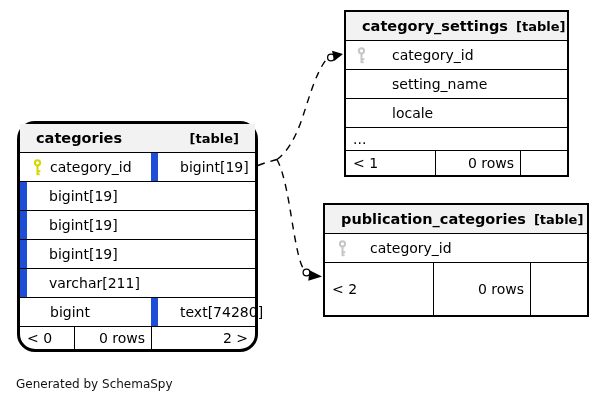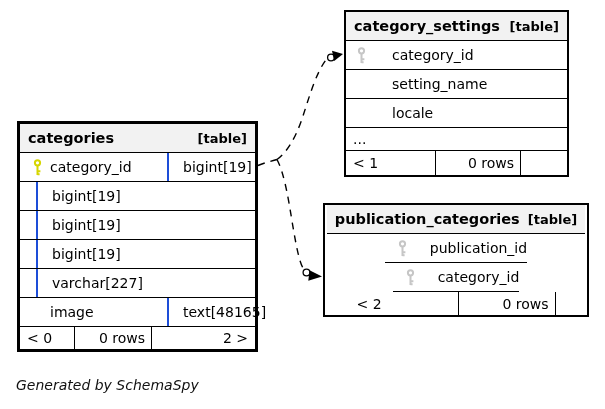--- a/index.html
+++ b/index.html
@@ -12,46 +12,46 @@
 
   
   #rel-svg{position:absolute;left:0;top:0;z-index:1;}
 
   
   .tbl{
     position:absolute;box-sizing:border-box;background:#fff;
     border:2px solid #000;z-index:2;display:flex;flex-direction:column;
     font-size:14px;
   }
-  #tbl-categories{left:17px;top:121px;width:241px;height:231px;border-width:3px;}
+  #tbl-categories{left:17px;top:121px;width:241px;height:231px;border-width:3px;border-radius:18px;}
   #tbl-category-settings{left:344px;top:10px;width:225px;height:167px;}
-  #tbl-publication-categories{left:323px;top:203px;width:266px;height:114px;align-items:center;}
+  #tbl-publication-categories{left:323px;top:203px;width:266px;height:114px;}
 
   .hdr{
     flex:0 0 28px;display:flex;justify-content:space-between;align-items:center;
-    background:#f2f2f2;border-bottom:1px solid #000;padding:0 8px;
+    background:#f2f2f2;border-bottom:1px solid #000;padding:0 16px;
   }
   .hdr .tname{font-weight:bold;font-size:14.5px;white-space:nowrap;}
   .hdr .tag{font-weight:bold;font-size:13px;white-space:nowrap;margin-left:8px;}
 
   .row{
     flex:0 0 28px;display:flex;align-items:stretch;
     border-bottom:1px solid #000;white-space:nowrap;
   }
   .keyspot{flex:0 0 auto;display:flex;align-items:center;box-sizing:border-box;}
   #tbl-categories .keyspot{width:30px;padding-left:13px;}
   #tbl-category-settings .keyspot{width:46px;padding-left:11px;}
   #tbl-publication-categories .keyspot{width:45px;padding-left:13px;}
   .key-yellow{color:#d6d600;}
   .key-gray{color:#c6c6c6;}
 
   .cat-name{flex:0 0 131px;display:flex;align-items:center;box-sizing:border-box;}
   .cat-type{
-    flex:1;border-left:2px solid #1d4ed8;padding-left:14px;
-    display:flex;align-items:center;box-sizing:border-box;margin-left:16px;
+    flex:1;border-left:7px solid #1d4ed8;padding-left:22px;
+    display:flex;align-items:center;box-sizing:border-box;
   }
   .onecol{flex:1;display:flex;align-items:center;}
 
   .ellipsis-row{
     flex:0 0 22px;display:flex;align-items:center;padding-left:7px;
     border-bottom:1px solid #000;
   }
 
   .ftr{flex:1;display:flex;align-items:stretch;}
   .fc{display:flex;align-items:center;box-sizing:border-box;}
@@ -59,22 +59,22 @@
   .fc-mid{justify-content:flex-end;padding-right:6px;border-left:1px solid #000;}
   .fc-right{flex:1;justify-content:flex-end;padding-right:7px;border-left:1px solid #000;}
   #tbl-categories .fc-left{flex:0 0 54px;}
   #tbl-categories .fc-mid{flex:0 0 77px;}
   #tbl-category-settings .fc-left{flex:0 0 89px;}
   #tbl-category-settings .fc-mid{flex:0 0 85px;}
   #tbl-publication-categories .fc-left{flex:0 0 108px;}
   #tbl-publication-categories .fc-mid{flex:0 0 97px;}
 
   .credit{
-    position:absolute;left:16px;top:377px;font-size:14px;color:#111;
-    z-index:2;white-space:nowrap;font-style:italic;
+    position:absolute;left:16px;top:377px;font-size:12px;color:#111;
+    z-index:2;white-space:nowrap;
   }
 </style>
 </head>
 <body>
 
 <div class="canvas">
 
   <svg id="rel-svg" width="605" height="409" viewBox="0 0 605 409">
     <g fill="none" stroke="#000" stroke-width="1.4" stroke-dasharray="7 6">
       <path d="M 258 165.5 C 265 162.5, 271 161.5, 277 159.5"></path>
@@ -112,29 +112,29 @@
 
     <div class="row">
       <div class="cat-type">bigint[19]</div>
     </div>
 
     <div class="row">
       <div class="cat-type">bigint[19]</div>
     </div>
 
     <div class="row">
-      <div class="cat-type">varchar[227]</div>
+      <div class="cat-type">varchar[211]</div>
     </div>
 
     <div class="row">
       <div class="cat-name">
         <span class="keyspot"></span>
-        <span>image</span>
-      </div>
-      <div class="cat-type">text[48165]</div>
+        <span>bigint</span>
+      </div>
+      <div class="cat-type">text[74280]</div>
     </div>
 
     <div class="ftr">
       <div class="fc fc-left">&lt; 0</div>
       <div class="fc fc-mid">0 rows</div>
       <div class="fc fc-right">2 &gt;</div>
     </div>
   </div>
 
   <div class="tbl" id="tbl-category-settings">
@@ -177,31 +177,20 @@
       <div class="fc fc-right"></div>
     </div>
   </div>
 
   <div class="tbl" id="tbl-publication-categories">
     <div class="hdr">
       <span class="tname">publication_categories</span>
       <span class="tag">[table]</span>
     </div>
 
-    <div class="row">
-      <div class="onecol">
-        <span class="keyspot">
-          <svg class="key-gray" width="9" height="17" viewBox="0 0 9 17">
-            <circle cx="4.5" cy="3.8" r="2.6" fill="none" stroke="currentColor" stroke-width="2"></circle>
-            <path d="M4.5 6.4 V16 M4.5 12.3 H7.4 M4.5 15.2 H6.6" stroke="currentColor" stroke-width="2" fill="none"></path>
-          </svg>
-        </span>
-        <span>publication_id</span>
-      </div>
-    </div>
 
     <div class="row">
       <div class="onecol">
         <span class="keyspot">
           <svg class="key-gray" width="9" height="17" viewBox="0 0 9 17">
             <circle cx="4.5" cy="3.8" r="2.6" fill="none" stroke="currentColor" stroke-width="2"></circle>
             <path d="M4.5 6.4 V16 M4.5 12.3 H7.4 M4.5 15.2 H6.6" stroke="currentColor" stroke-width="2" fill="none"></path>
           </svg>
         </span>
         <span>category_id</span>

